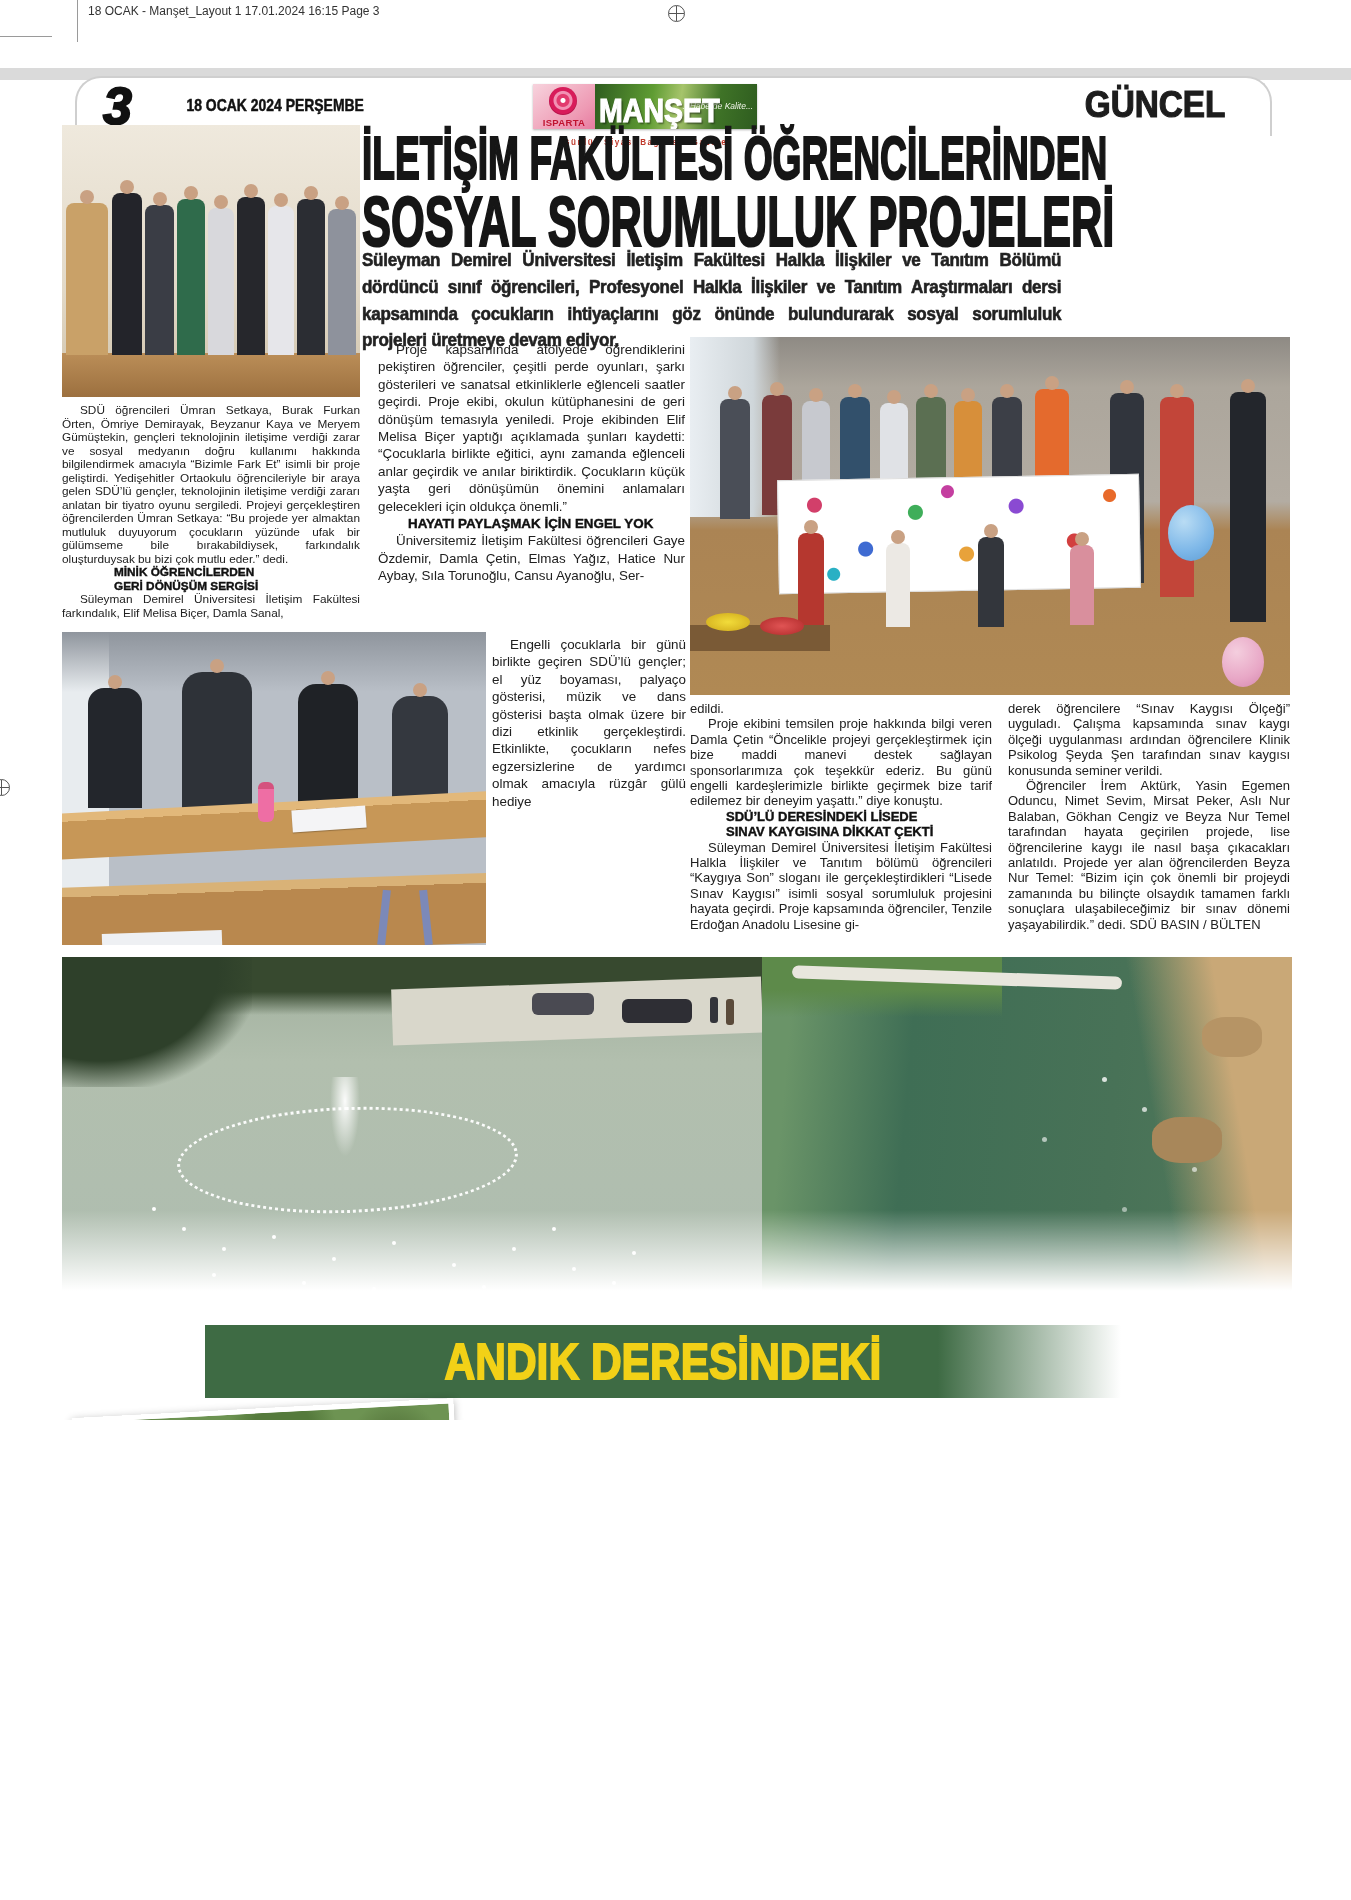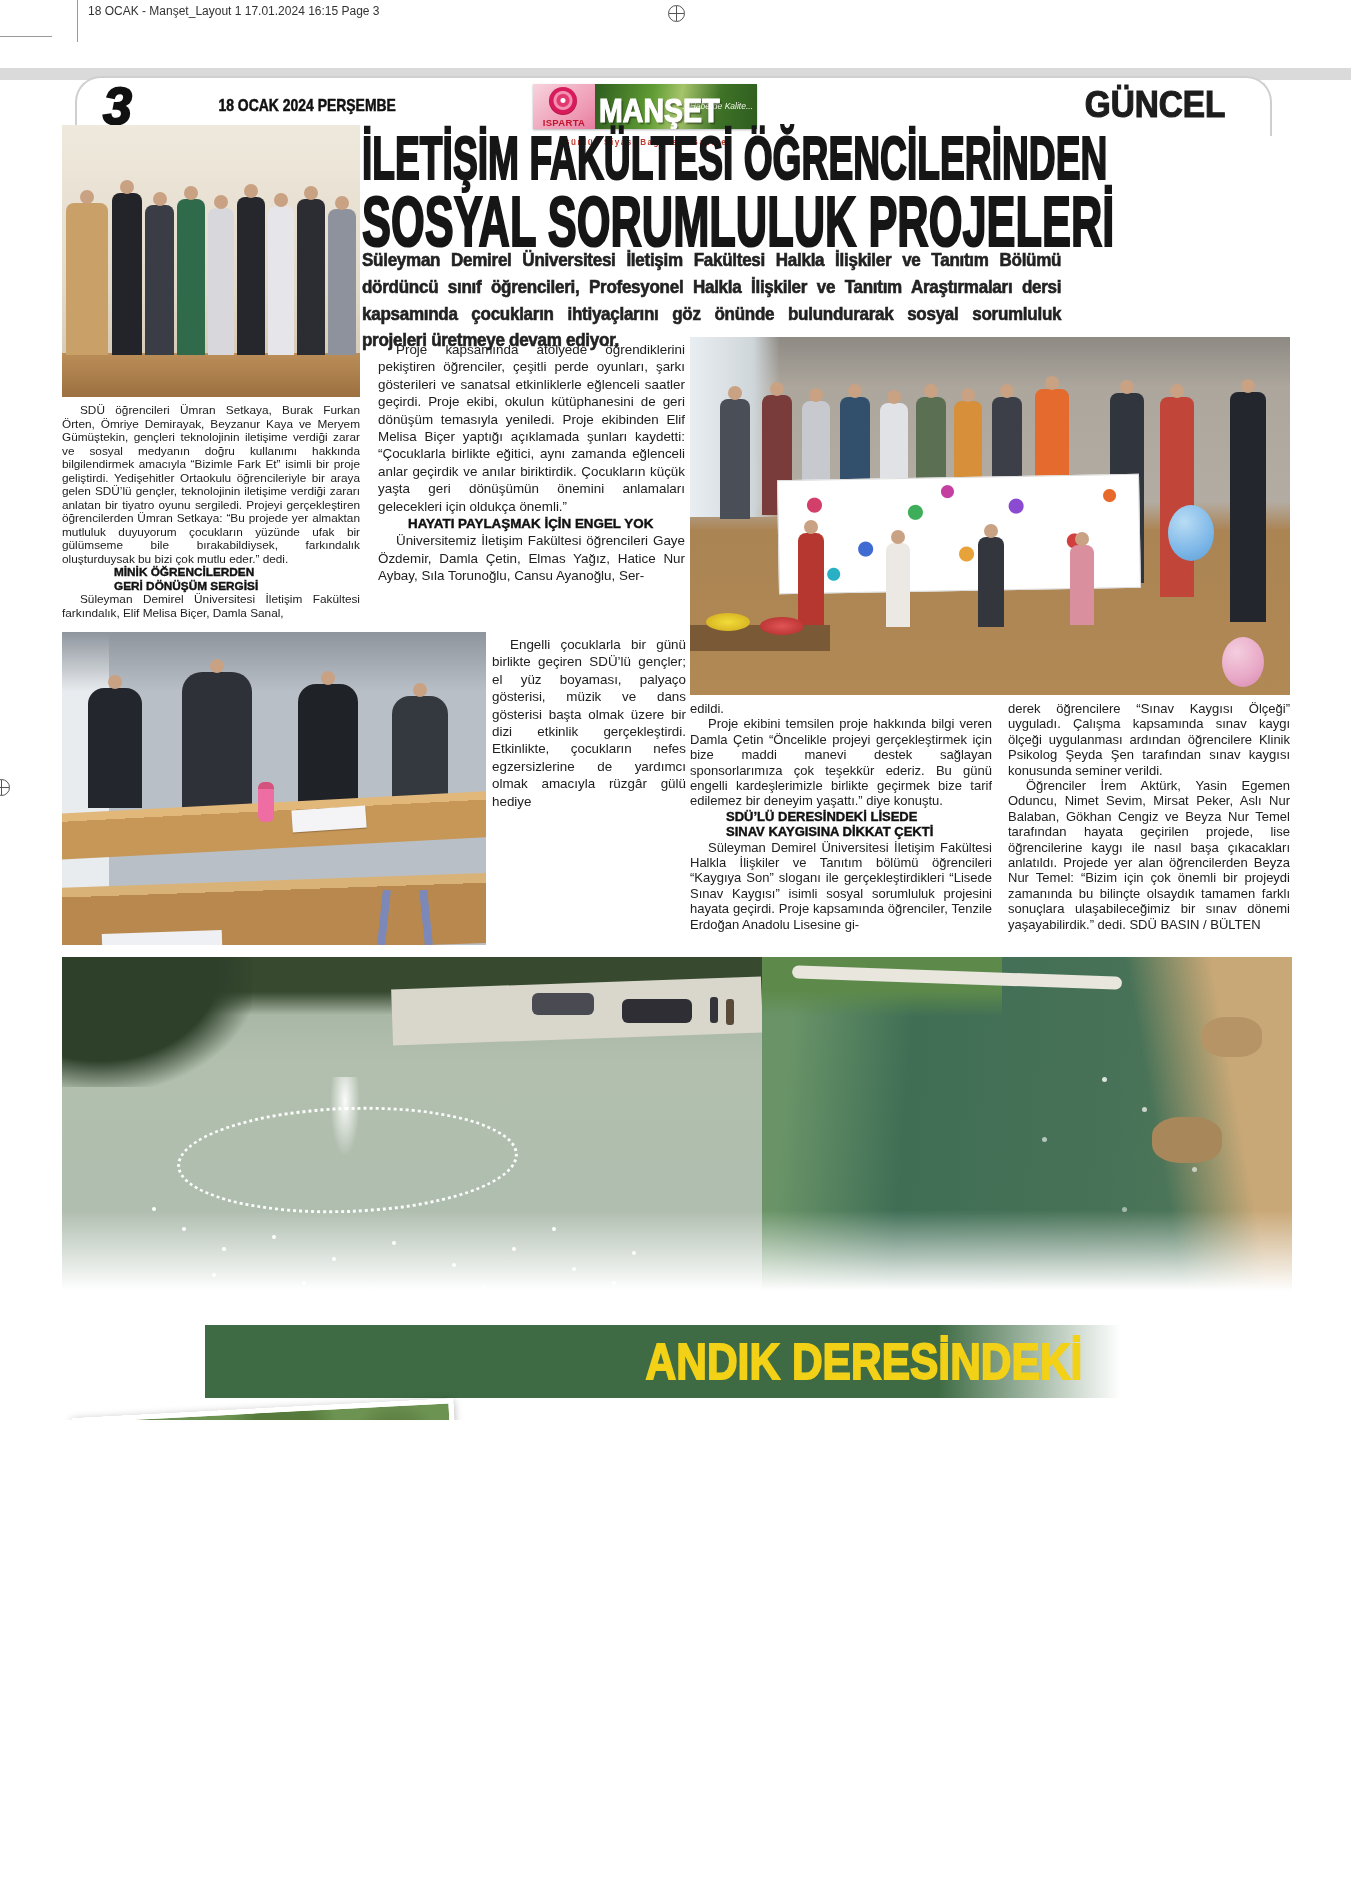--- a/index.html
+++ b/index.html
@@ -46,21 +46,21 @@
   <div class="abs" style="left:0;top:36px;width:52px;height:1px;background:#9a9a9a;"></div>
   <div class="regmark" style="left:668px;top:5px;"></div>
   <div class="regmark" style="left:-7px;top:779px;"></div>
   <div class="regmark" style="left:664px;top:1872px;"></div>
 
   <div class="abs" style="left:0;top:68px;width:1351px;height:12px;background:#dadada;"></div>
   <div class="abs" style="left:75px;top:76px;width:1193px;height:58px;border:2.5px solid #cfcfcf;border-bottom:none;border-radius:26px 26px 0 0;background:#fff;"></div>
 
   <div class="abs" style="left:103px;top:80px;font-size:52px;font-weight:700;font-style:italic;color:#111;-webkit-text-stroke:2px #111;line-height:1;">3</div>
 
-  <div class="abs" style="left:185px;top:96px;width:230px;text-align:right;">
+  <div class="abs" style="left:167px;top:96px;width:230px;text-align:left;">
     <span class="condC" style="font-size:17px;font-weight:700;-webkit-text-stroke:.5px #111;color:#111;transform:scaleX(.82);">18 OCAK 2024 PERŞEMBE</span>
   </div>
 
   <div class="abs" style="left:533px;top:84px;width:224px;height:60px;">
     <div class="abs" style="left:0;top:0;width:224px;height:45px;display:flex;box-shadow:0 1px 2px rgba(0,0,0,.3);">
       <div style="width:62px;height:45px;background:linear-gradient(140deg,#f7d3dd,#ee9ab4 70%,#e77ba0);position:relative;flex:none;">
         <div class="abs" style="left:16px;top:3px;width:28px;height:28px;border-radius:50%;
              background:radial-gradient(circle at 50% 48%,#ffffff 0 2px,#e23a6e 3px 6px,#f291b4 7px 9px,#d81b5a 10px 13px,#b8124a 14px);"></div>
         <div class="abs" style="left:0;bottom:1px;width:62px;text-align:center;font-size:9.5px;font-weight:700;color:#c01330;letter-spacing:.3px;">ISPARTA</div>
       </div>
@@ -203,21 +203,21 @@
       <div style="left:30px;top:14px;width:330px;height:13px;background:#e8e6dd;border-radius:8px;transform:rotate(2deg);"></div>
       <div style="right:0;top:0;width:170px;height:348px;background:linear-gradient(260deg,#c9a877 0 35%,rgba(201,168,119,0) 72%);"></div>
       <div style="right:30px;top:60px;width:60px;height:40px;border-radius:40%;background:#b69465;"></div>
       <div style="right:70px;top:160px;width:70px;height:46px;border-radius:40%;background:#a8875a;"></div>
       <div style="left:340px;top:120px;width:5px;height:5px;border-radius:50%;background:rgba(255,255,255,.8);
            box-shadow:40px 30px 0 rgba(255,255,255,.7),-60px 60px 0 rgba(255,255,255,.6),90px 90px 0 rgba(255,255,255,.6),20px 130px 0 rgba(255,255,255,.5);"></div>
     </div>
     <div style="left:0;bottom:0;width:1230px;height:95px;background:linear-gradient(180deg,rgba(255,255,255,0),#ffffff 85%);"></div>
   </div>
 
-  <div class="abs" style="left:205px;top:1325px;width:916px;height:73px;display:flex;align-items:center;justify-content:flex-end;
+  <div class="abs" style="left:205px;top:1325px;width:916px;height:73px;display:flex;align-items:center;justify-content:center;
        background:linear-gradient(90deg,#3e6b44 0 80%,rgba(62,107,68,0) 100%);">
     <span class="condC" style="font-size:50px;font-weight:700;color:#f2d117;-webkit-text-stroke:1.8px #f2d117;transform:scaleX(.85);">ANDIK DERESİNDEKİ</span>
   </div>
 
   <div class="photo" style="left:78px;top:1408px;width:372px;height:240px;transform:rotate(-3deg);border:5px solid #fff;box-shadow:0 2px 8px rgba(0,0,0,.3);
        background:linear-gradient(180deg,#6d9352 0 52%,#8fae68 52% 64%,#cfd3c4 64% 72%,#caa06a 72%);">
     <div style="left:0;top:0;width:372px;height:130px;background:
          radial-gradient(circle at 15% 25%,#5d7f43 0 26px,transparent 48px),
          radial-gradient(circle at 55% 15%,#557a3c 0 30px,transparent 55px),
          radial-gradient(circle at 85% 30%,#5d7f43 0 24px,transparent 46px);"></div>

